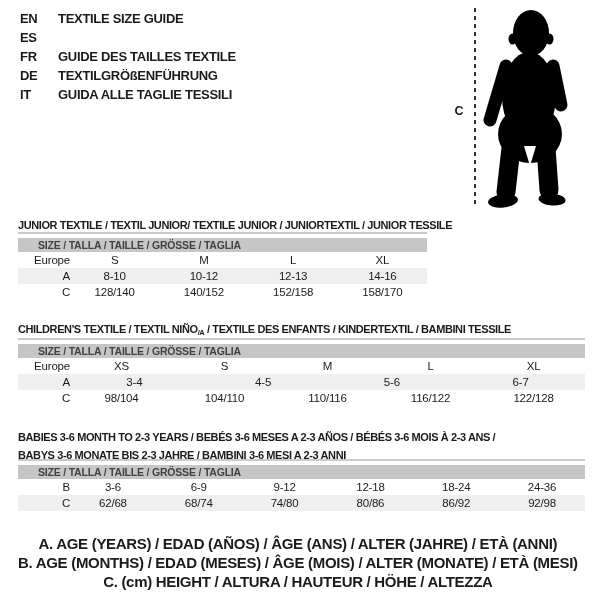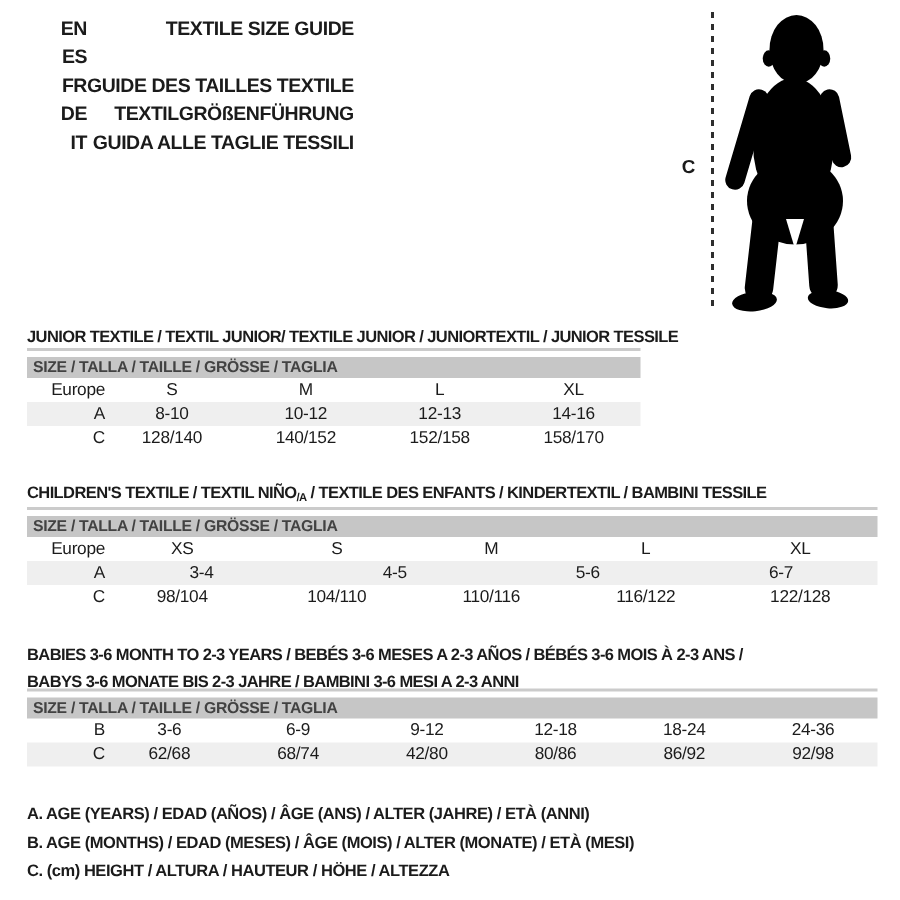--- a/index.html
+++ b/index.html
@@ -9,21 +9,21 @@
     width: 600px; height: 600px;
     background: #ffffff;
     font-family: "Liberation Sans", sans-serif;
     color: #1b1b1b;
     overflow: hidden;
   }
   .abs { position: absolute; }
 
   
   .lang-list { left: 20px; top: 9px; }
-  .lang-row { display: grid; grid-template-columns: 38px auto; line-height: 19px; text-align: right; }
+  .lang-row { display: grid; grid-template-columns: 38px auto; line-height: 19px; }
   .lang-code, .lang-title {
     font-size: 13px; font-weight: 700; letter-spacing: -0.3px; white-space: nowrap;
   }
 
   
   .dotted-line {
     left: 474px; top: 8px; width: 2px; height: 197px;
     background: repeating-linear-gradient(to bottom, #2e2e2e 0 4px, transparent 4px 8px);
   }
   .figure-label {
@@ -38,37 +38,37 @@
     line-height: 18px;
   }
   .sub { font-size: 7.5px; vertical-align: -2px; }
 
   
   .tbl { }
   .tbl .rule { height: 2px; background: #cbcbcb; margin-bottom: 4px; }
   .tbl .thead {
     height: 14px; line-height: 14px; background: #c6c6c6;
     font-size: 10.5px; font-weight: 700; letter-spacing: -0.2px; color: #424242;
-    padding-left: 4px; white-space: nowrap;
+    padding-left: 20px; white-space: nowrap;
   }
   .trow { display: flex; height: 16px; line-height: 16px; font-size: 11.5px; letter-spacing: -0.2px; }
   .trow.alt { background: #efefef; }
   .trow .lbl { width: 52px; padding-left: 2px; text-align: right; }
   .trow .val { flex: 1 1 0; text-align: center; }
 
   .t1 { left: 18px; top: 232px; width: 409px; }
   .t2 { left: 18px; top: 338px; width: 567px; }
   .t3 { left: 18px; top: 459px; width: 567px; }
   .title-junior   { left: 18px; top: 216px; }
   .title-children { left: 18px; top: 320px; }
   .title-babies   { left: 18px; top: 428px; }
 
   
   .footnotes { left: 18px; top: 534px; }
-  .footnote { font-size: 11px; font-weight: 700; letter-spacing: -0.3px; line-height: 19px; white-space: nowrap; }
+  .footnote { font-size: 15px; font-weight: 700; letter-spacing: -0.3px; line-height: 19px; white-space: nowrap; text-align: center; }
 </style>
 </head>
 <body>
 
 <div class="abs lang-list">
   <div class="lang-row">
     <span class="lang-code">EN</span>
     <span class="lang-title">TEXTILE SIZE GUIDE</span>
   </div>
   <div class="lang-row">
@@ -178,21 +178,21 @@
     <span class="val">6-9</span>
     <span class="val">9-12</span>
     <span class="val">12-18</span>
     <span class="val">18-24</span>
     <span class="val">24-36</span>
   </div>
   <div class="trow alt">
     <span class="lbl">C</span>
     <span class="val">62/68</span>
     <span class="val">68/74</span>
-    <span class="val">42/80</span>
+    <span class="val">74/80</span>
     <span class="val">80/86</span>
     <span class="val">86/92</span>
     <span class="val">92/98</span>
   </div>
 </div>
 
 <div class="abs footnotes">
   <div class="footnote">A. AGE (YEARS) / EDAD (AÑOS) / ÂGE (ANS) / ALTER (JAHRE) / ETÀ (ANNI)</div>
   <div class="footnote">B. AGE (MONTHS) / EDAD (MESES) / ÂGE (MOIS) / ALTER (MONATE) / ETÀ (MESI)</div>
   <div class="footnote">C. (cm) HEIGHT / ALTURA / HAUTEUR / HÖHE / ALTEZZA</div>

